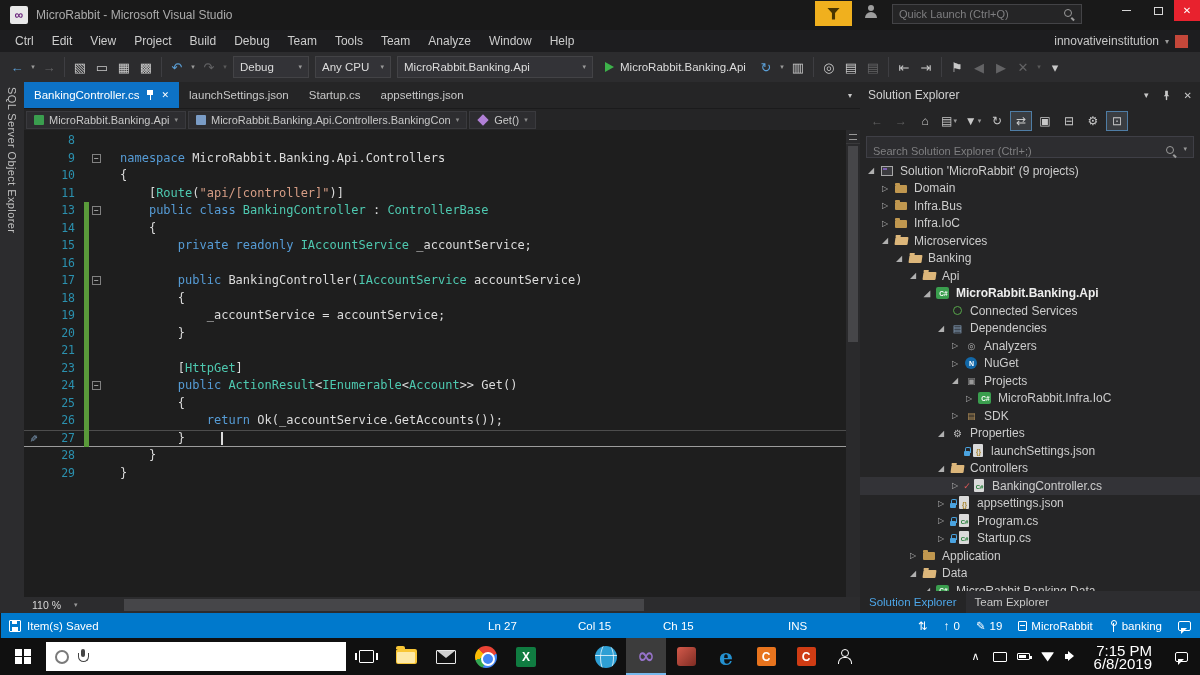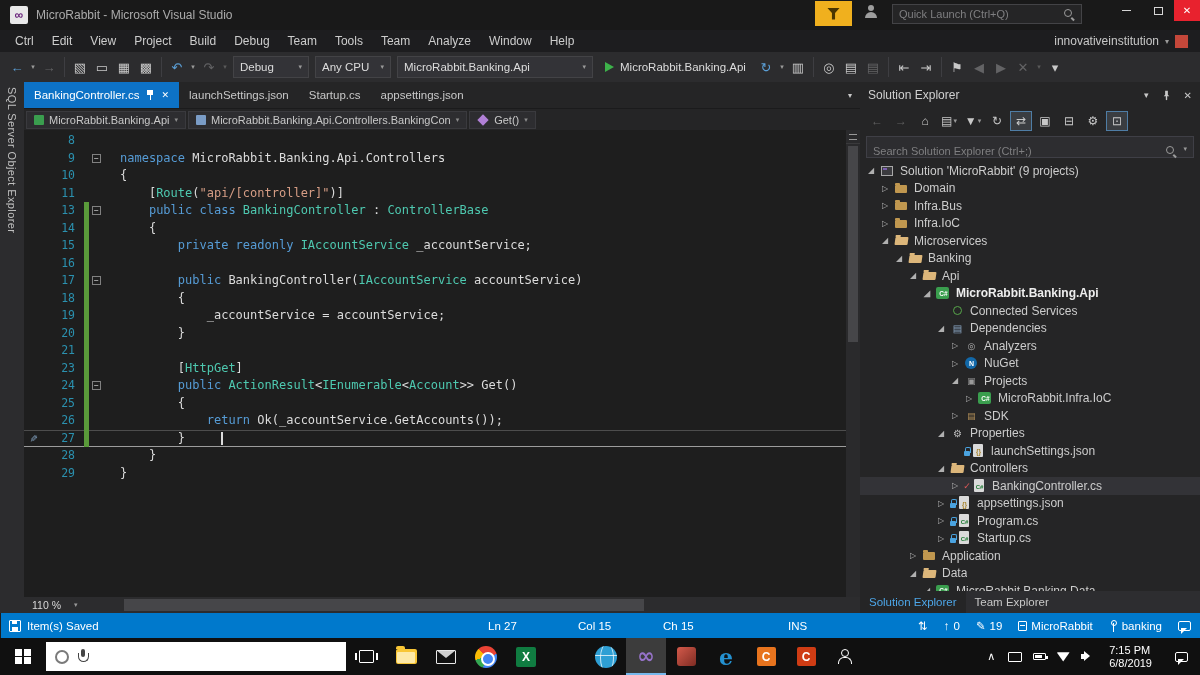--- a/index.html
+++ b/index.html
@@ -211,21 +211,21 @@
 .tray-ic{width:24px;height:100%;display:flex;align-items:center;justify-content:center;color:#fff}
 .chev{font-size:11px;color:#fff}
 .moni{width:14px;height:10px;border:1.5px solid #fff;border-radius:1px}
 .batt{width:13px;height:7px;border:1px solid #fff;position:relative;border-radius:1px}
 .batt::after{content:"";position:absolute;right:-3px;top:1.5px;width:2px;height:3px;background:#fff}
 .batt::before{content:"";position:absolute;left:1px;top:1px;bottom:1px;width:7px;background:#fff}
 .wifi{width:13px;height:10px;background:#fff;clip-path:polygon(50% 100%,0 8%,100% 8%);border-radius:1px}
 .vol{width:13px;height:11px;position:relative}
 .vol::before{content:"";position:absolute;left:0;top:3px;width:4px;height:5px;background:#fff}
 .vol::after{content:"";position:absolute;left:3px;top:0;border-left:6px solid #fff;border-top:5.5px solid transparent;border-bottom:5.5px solid transparent}
-.tk-clock{text-align:left;font-size:11px;color:#fff;line-height:13px;padding:0 10px;white-space:nowrap}
+.tk-clock{text-align:right;font-size:15px;color:#fff;line-height:13px;padding:0 10px;white-space:nowrap}
 .tk-action{width:38px;height:100%;display:flex;align-items:center;justify-content:center}
 </style>
 </head>
 <body>
 
 <div id="titlebar">
   <span class="vs-logo">
       <b>∞</b>
     </span>
   <span class="title">MicroRabbit - Microsoft Visual Studio</span>

